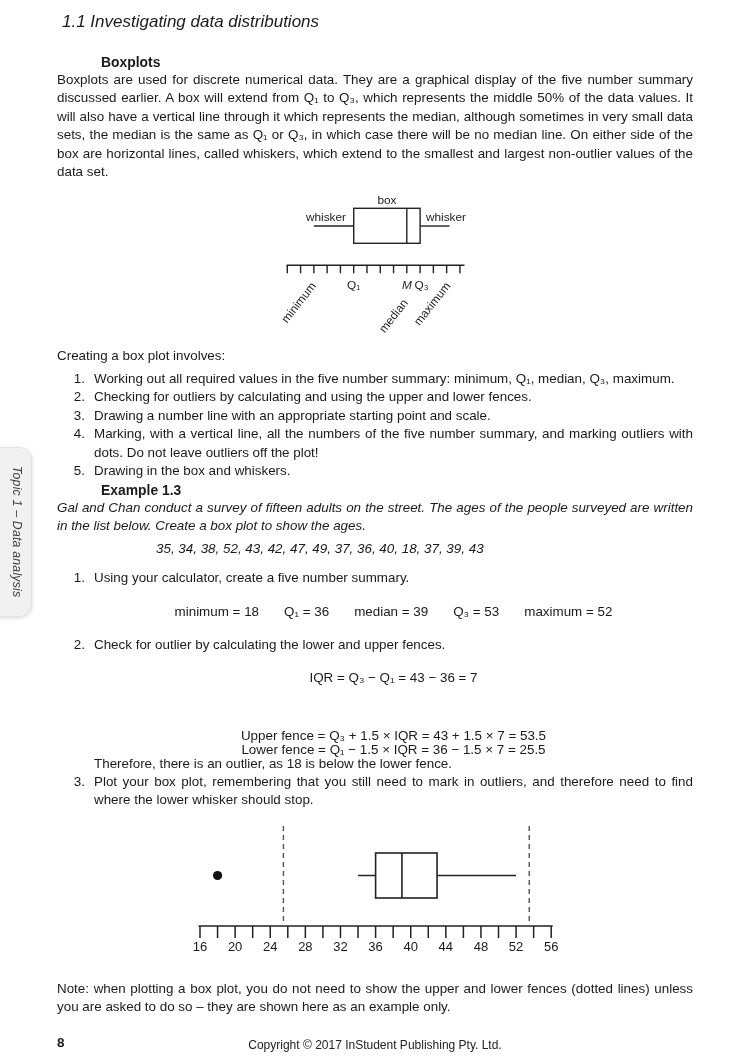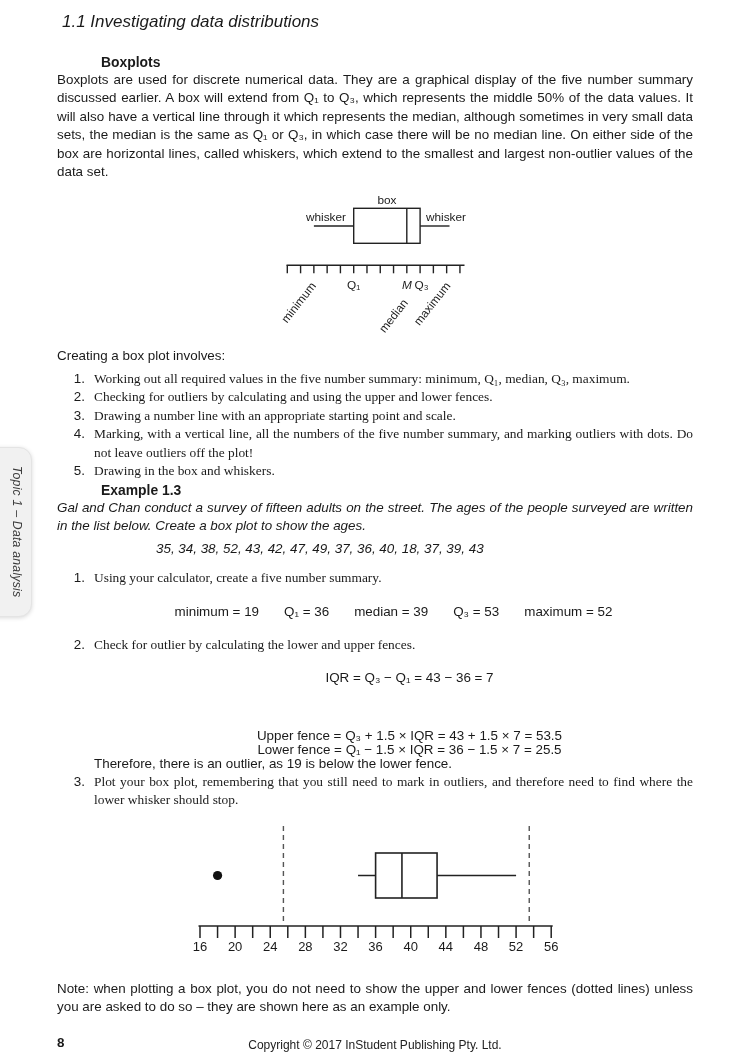--- a/index.html
+++ b/index.html
@@ -6,22 +6,22 @@
   .page{position:relative;width:750px;height:1060px;background:#ffffff;overflow:hidden;
         font-family:"Liberation Sans","DejaVu Sans",sans-serif;color:#1a1a1a;font-size:13.4px;line-height:18.4px;}
   .abs{position:absolute;}
   .runhead{left:62px;top:13px;font-style:italic;font-size:17px;}
   .h-bold{font-weight:bold;font-size:13.9px;margin-left:44px;}
   .just{text-align:justify;}
   .w-main{width:636px;}
   .italic{font-style:italic;}
   .li-row{display:flex;align-items:flex-start;}
   .li-num{flex:0 0 28px;text-align:right;margin-right:9px;}
-  .li-txt{flex:1;text-align:justify;font-family:Liberation Serif, serif;}
-  .center-line{left:110px;width:599px;text-align:center;}
+  .li-txt{flex:1;text-align:justify;}
+  .center-line{left:94px;width:599px;text-align:center;}
   .summary-row{left:94px;width:599px;display:flex;justify-content:center;gap:25px;white-space:nowrap;}
   .sidebar-tab{left:-16px;top:447px;width:46px;height:168px;background:#f1f1f1;border:1px solid #e4e4e4;
                border-radius:13px;box-shadow:0 1px 4px rgba(0,0,0,0.15);display:flex;align-items:center;justify-content:flex-end;}
   .sidebar-tab span{writing-mode:vertical-rl;font-style:italic;font-size:12.3px;color:#3d3d3d;
                     white-space:nowrap;margin-right:5px;letter-spacing:0.2px;}
   .footer-num{left:57px;top:1034px;font-weight:bold;font-size:13.4px;}
   .footer-copy{left:0;right:0;top:1036px;text-align:center;font-size:12px;color:#222;}
   svg text{font-family:"Liberation Sans","DejaVu Sans",sans-serif;fill:#1a1a1a;}
   .dlabel{font-size:11.8px;}
   .dlabel-i{font-size:11.8px;font-style:italic;}
@@ -105,37 +105,37 @@
   <div class="abs just w-main italic" style="left:57px;top:499px;">Gal and Chan conduct a survey of fifteen adults on the street. The ages of the people surveyed are written in the list below. Create a box plot to show the ages.</div>
 
   <div class="abs italic" style="left:156px;top:540px;">35, 34, 38, 52, 43, 42, 47, 49, 37, 36, 40, 18, 37, 39, 43</div>
 
   <div class="abs li-row" style="left:57px;top:569px;width:636px;">
     <span class="li-num">1.</span>
     <span class="li-txt">Using your calculator, create a five number summary.</span>
   </div>
 
   <div class="abs summary-row" style="top:603px;">
-    <span>minimum = 19</span>
+    <span>minimum = 18</span>
     <span>Q₁ = 36</span>
     <span>median = 39</span>
     <span>Q₃ = 53</span>
     <span>maximum = 52</span>
   </div>
 
   <div class="abs li-row" style="left:57px;top:636px;width:636px;">
     <span class="li-num">2.</span>
     <span class="li-txt">Check for outlier by calculating the lower and upper fences.</span>
   </div>
 
   <div class="abs center-line" style="top:669px;">IQR = Q₃ − Q₁ = 43 − 36 = 7</div>
   <div class="abs center-line" style="top:702px;margin-top:39px;">Lower fence = Q₁ − 1.5 × IQR = 36 − 1.5 × 7 = 25.5</div>
   <div class="abs center-line" style="top:727px;">Upper fence = Q₃ + 1.5 × IQR = 43 + 1.5 × 7 = 53.5</div>
 
-  <div class="abs" style="left:94px;top:755px;">Therefore, there is an outlier, as 19 is below the lower fence.</div>
+  <div class="abs" style="left:94px;top:755px;">Therefore, there is an outlier, as 18 is below the lower fence.</div>
 
   <div class="abs li-row" style="left:57px;top:773px;width:636px;">
     <span class="li-num">3.</span>
     <span class="li-txt">Plot your box plot, remembering that you still need to mark in outliers, and therefore need to find where the lower whisker should stop.</span>
   </div>
 
   <svg class="abs" style="left:190px;top:818px;" width="380" height="142" viewBox="0 0 380 142" id="example-boxplot">
     <g id="bp-fences">
         <line x1="93.41" y1="8" x2="93.41" y2="106" stroke="#555" stroke-width="1.4" stroke-dasharray="5,4"></line>
         <line x1="339.25" y1="8" x2="339.25" y2="106" stroke="#555" stroke-width="1.4" stroke-dasharray="5,4"></line>

